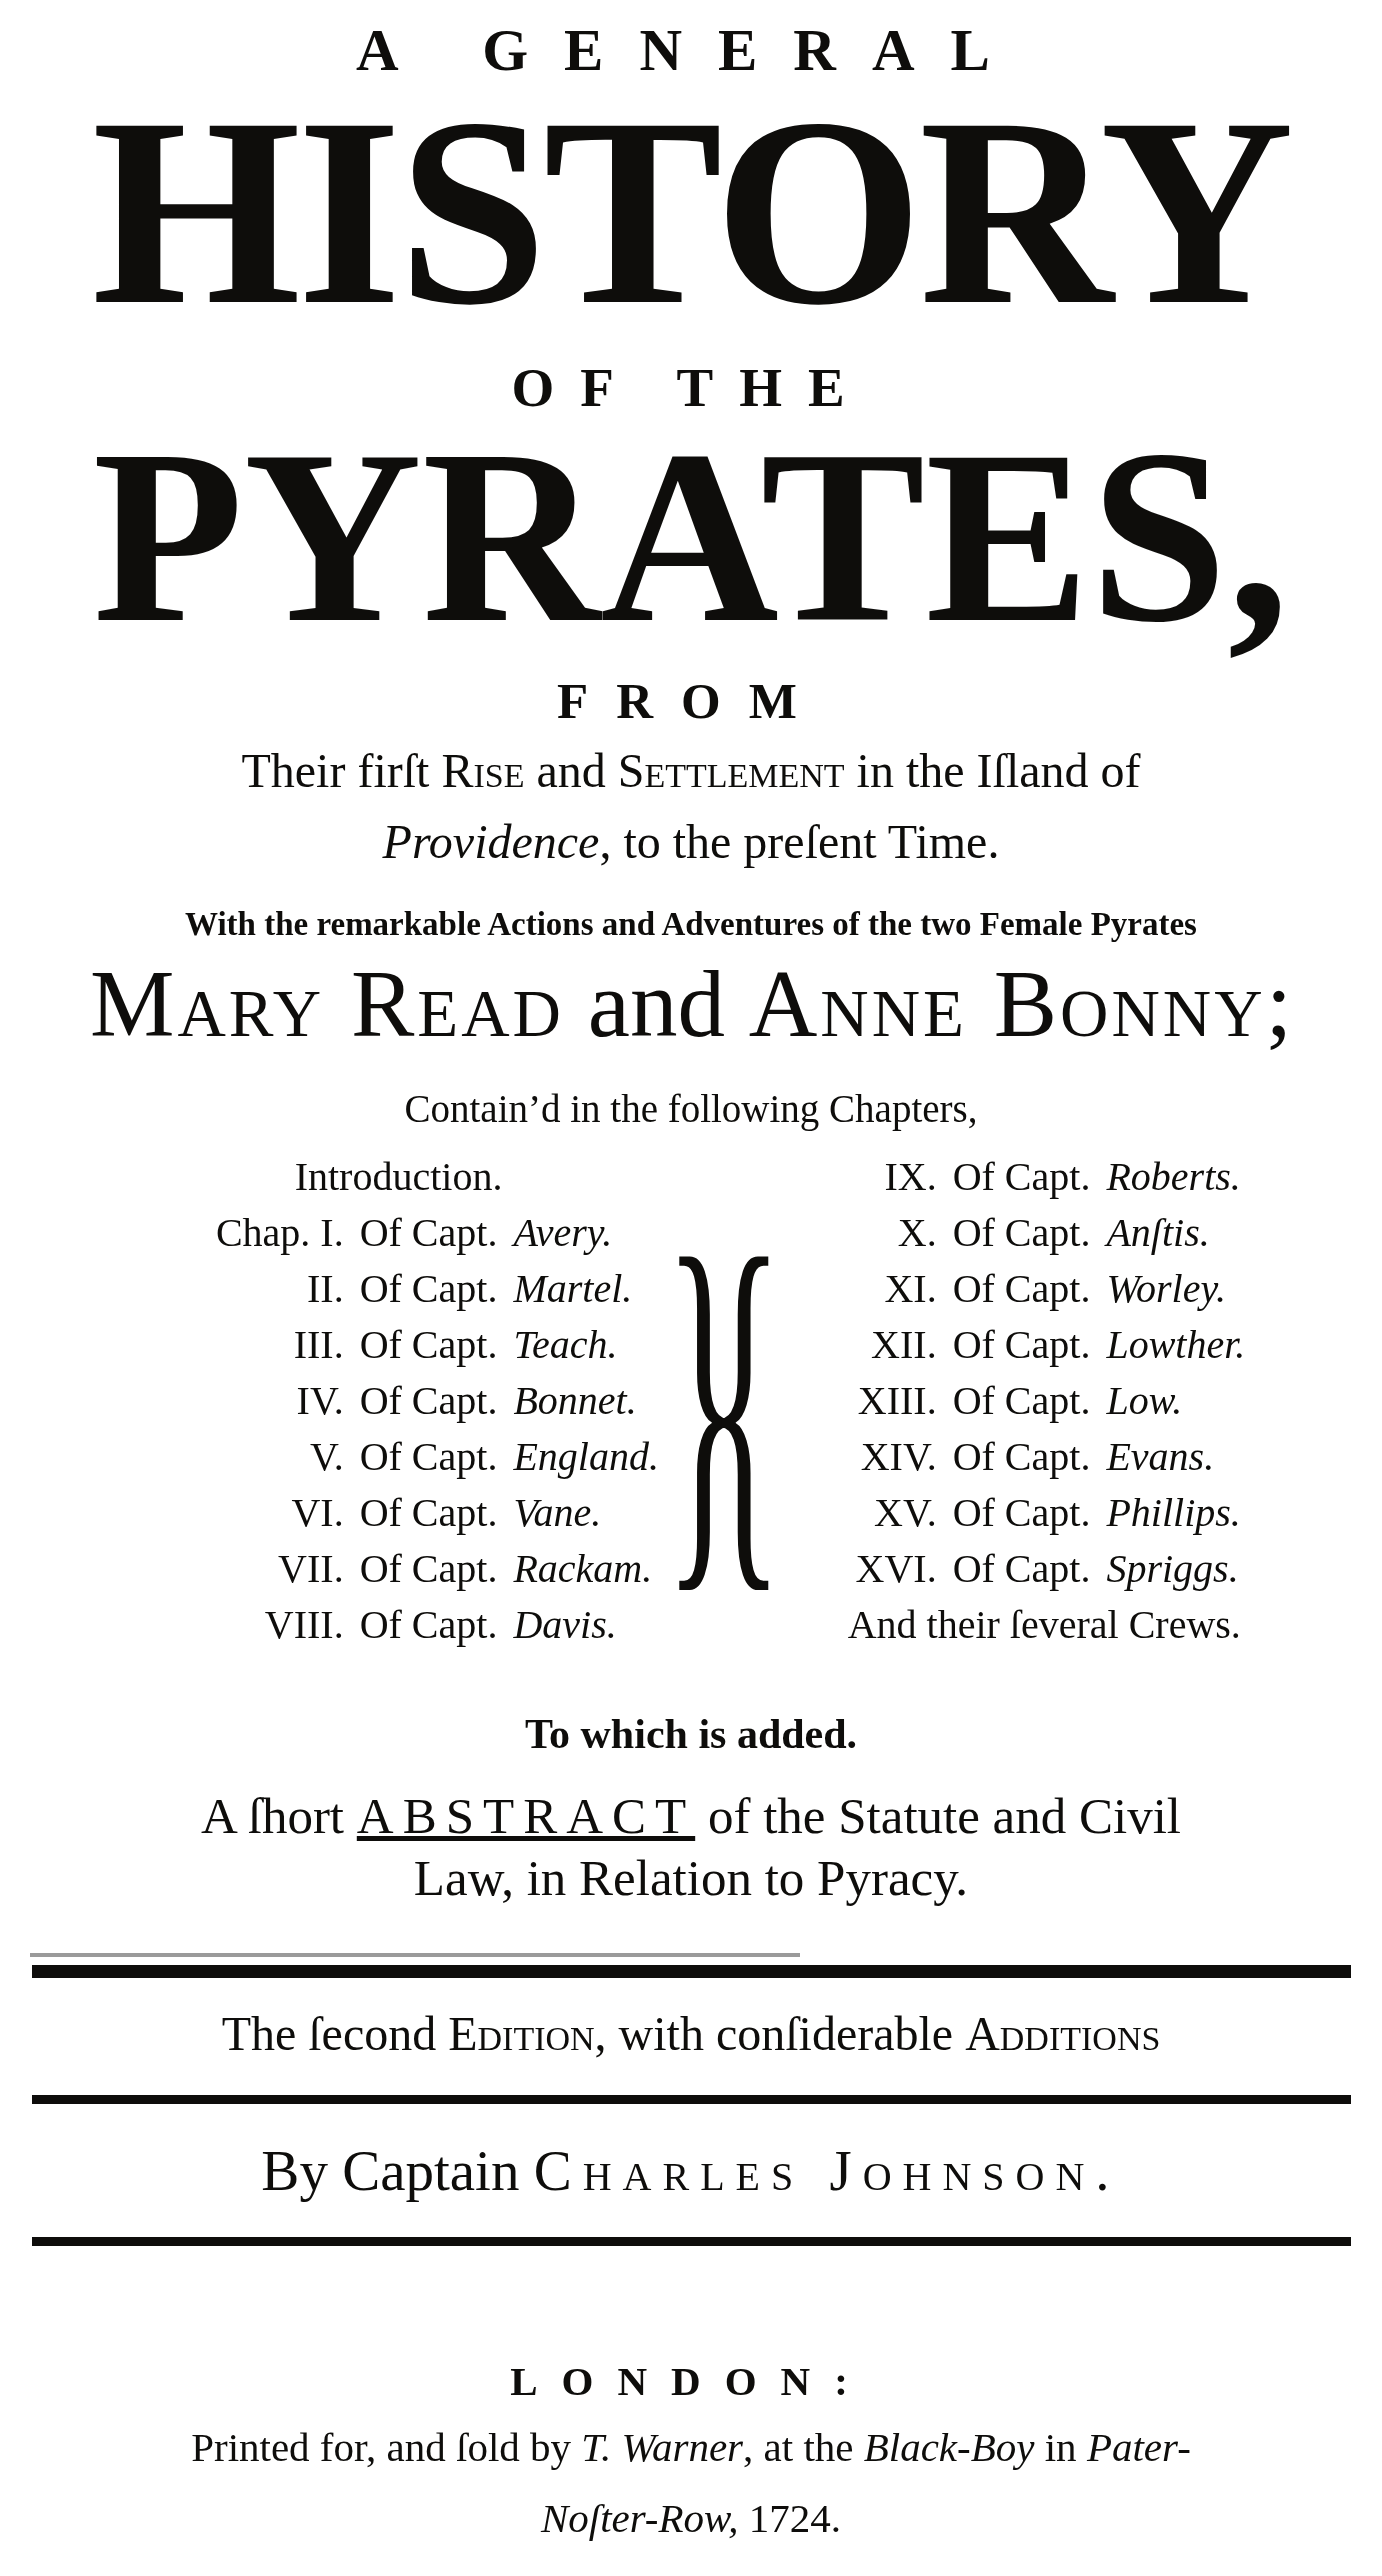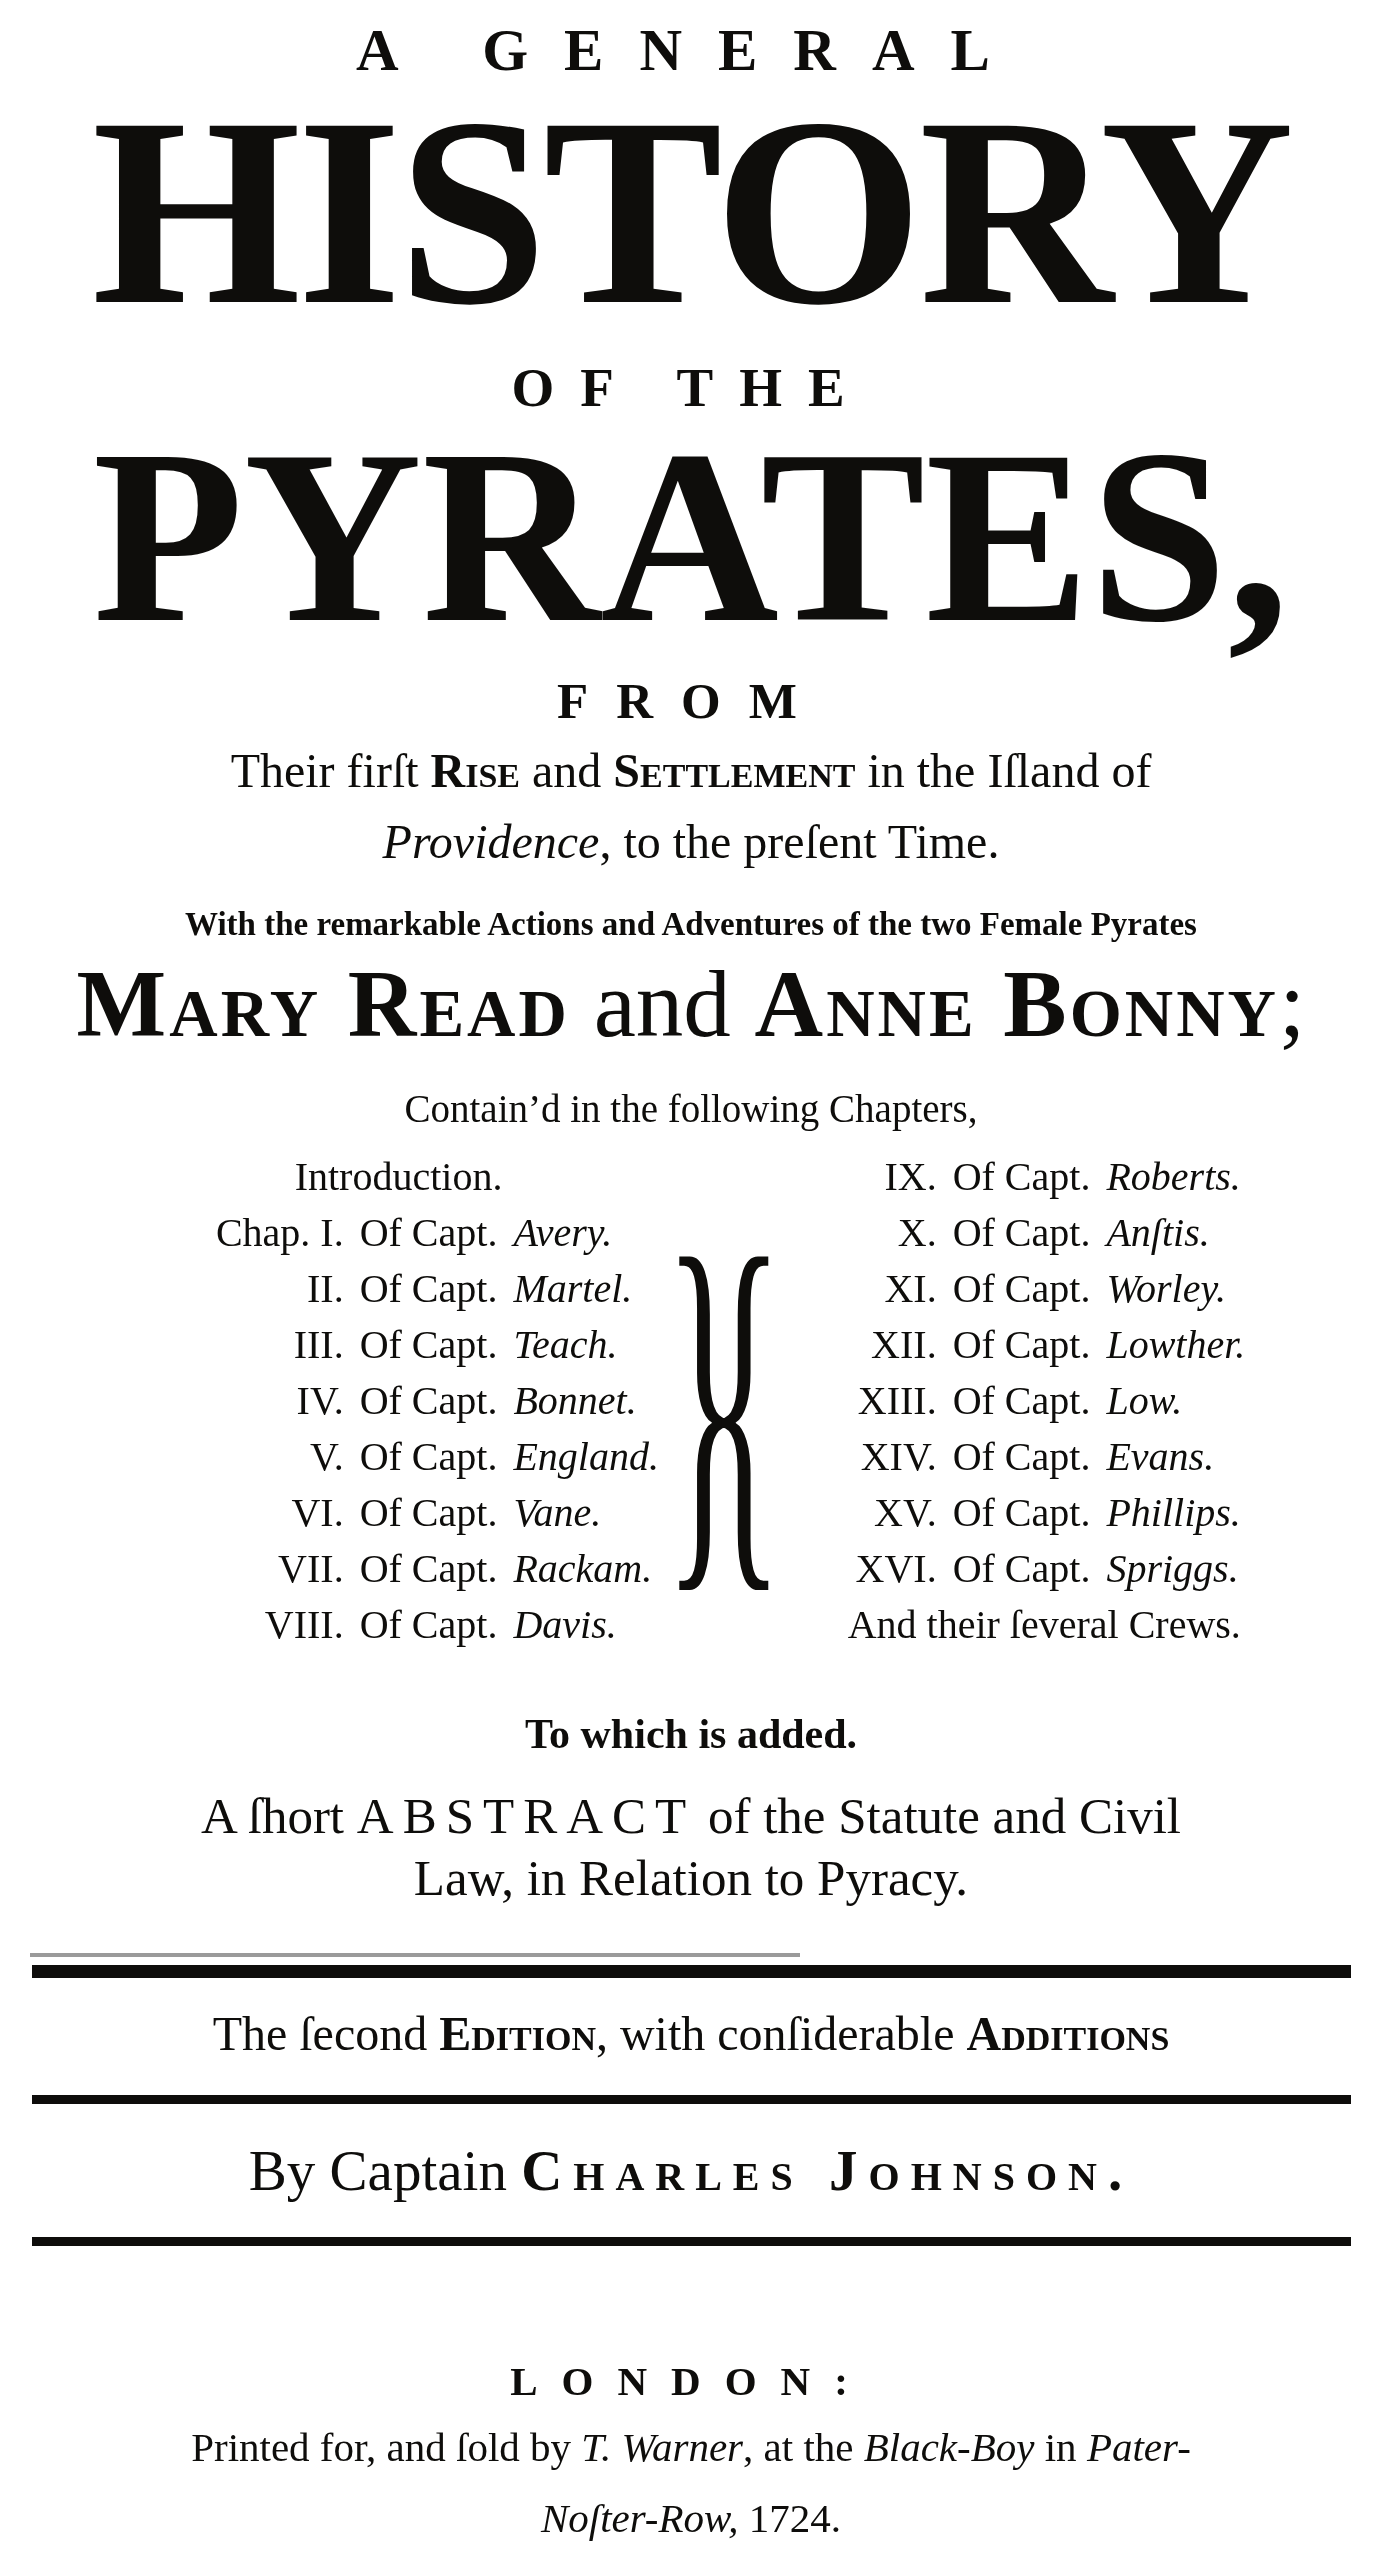--- a/index.html
+++ b/index.html
@@ -12,21 +12,21 @@
   }
   .page { width:1382px; height:2576px; position:relative; }
 
   .kicker   { padding-top:16px; font-size:59px; font-weight:bold; letter-spacing:36px; white-space:nowrap; }
   .main-title { font-size:269px; font-weight:bold; line-height:0.88; letter-spacing:-4px; white-space:nowrap; margin-top:8px; }
   .of-the   { font-size:55px; font-weight:bold; letter-spacing:26px; margin-top:26px; white-space:nowrap; }
   .pyrates  { font-size:247px; font-weight:bold; line-height:0.92; white-space:nowrap; margin-top:4px; }
   .from-w   { font-size:51px; font-weight:bold; letter-spacing:28px; margin-top:22px; }
 
   .sub-line { font-size:48px; line-height:61px; margin-top:10px; white-space:nowrap; }
-  .sc  { font-variant:small-caps; font-variant-caps:small-caps;font-weight:bold; }
+  .sc  { font-variant:small-caps; font-variant-caps:small-caps; }
   .it  { font-style:italic; }
 
   .female-note { font-size:33px; font-weight:bold; margin-top:34px; white-space:nowrap; }
   .names { font-size:95px; line-height:1.0; margin-top:14px; white-space:nowrap; }
   .names .sc { letter-spacing:3px; }
 
   .chap-head { font-size:39px; margin-top:34px; }
 
   .columns { display:flex; justify-content:center; align-items:stretch; margin-top:18px; }
   .col { font-size:40px; line-height:56px; text-align:left; }
@@ -37,21 +37,21 @@
   .col .of { padding-right:16px; }
   .intro-item { margin-left:158px; }
   .crews-row { padding-left:59px; }
 
   .braces { display:flex; align-items:center; margin:0 6px; }
   .brace { font-size:158px; line-height:1; transform:scaleY(2.55); font-weight:normal; }
   .brace-l { margin-right:-34px; }
 
   .towhich { font-size:42px; font-weight:bold; margin-top:57px; }
   .abstract { font-size:51px; line-height:65px; margin-top:26px; white-space:nowrap; }
-  .abstract-word { letter-spacing:9px; }
+  .abstract-word { letter-spacing:9px;text-decoration:underline; }
   .abstract-l2 { font-size:51px; line-height:59px; }
 
   .rule { background:#0e0d0b; width:1319px; margin:0 auto; }
   .rule-faint { background:#9a9a9a; height:4px; width:770px; margin:45px auto 8px 30px; }
   .r1 { height:13px; }
   .r2 { height:9px; margin-top:34px; }
   .r3 { height:9px; margin-top:30px; }
 
   .edition-line { font-size:48px; margin-top:28px; white-space:nowrap; }
   .author-line  { font-size:57px; margin-top:34px; margin-bottom:34px; white-space:nowrap; }

